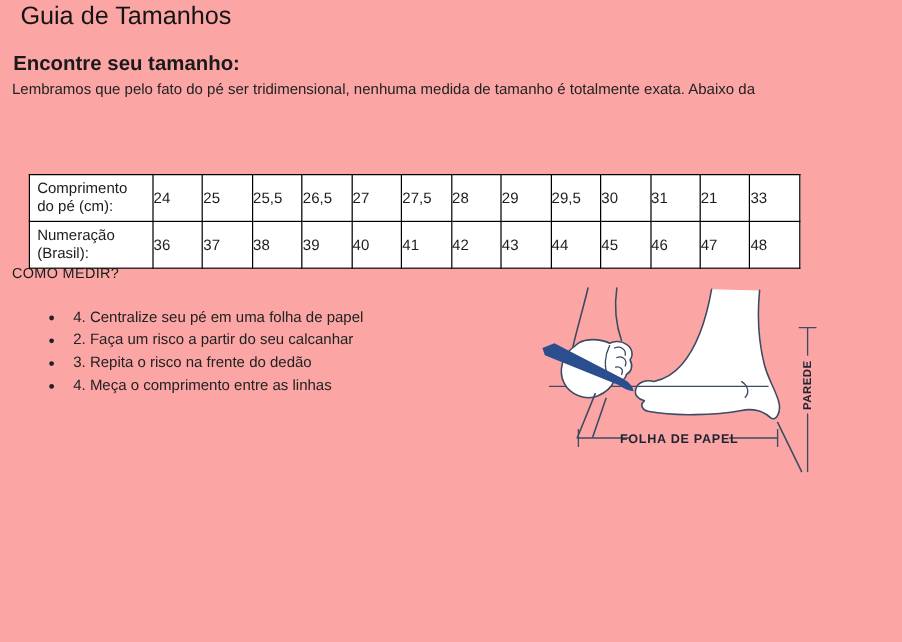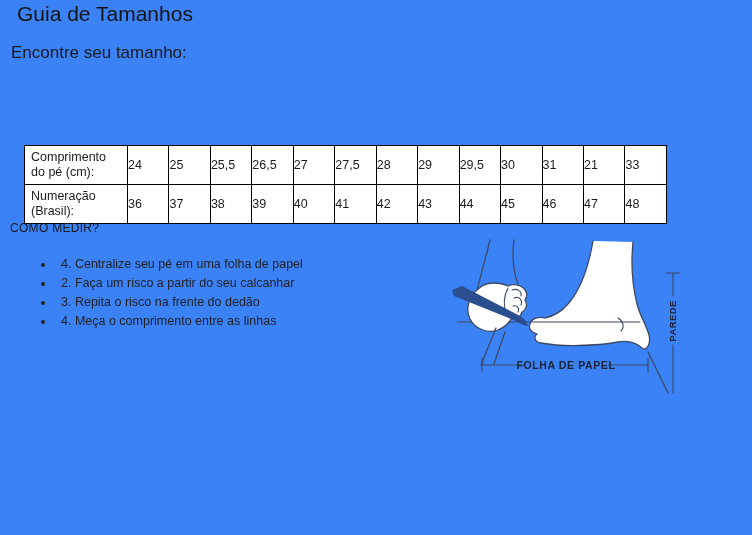--- a/index.html
+++ b/index.html
@@ -1,38 +1,38 @@
 <!DOCTYPE html>
 <html><head>
 <meta charset="utf-8">
 <style>
   html, body { margin: 0; padding: 0; background: #fff; }
   .page {
     position: relative;
     width: 752px;
     height: 535px;
-    background: #3b82f6;
+    background: #fca5a5;
     font-family: "Liberation Sans", sans-serif;
     color: #1f1f1f;
     overflow: hidden;
   }
   .page-title {
     position: absolute;
     left: 17px;
     top: 2px;
     font-size: 21px;
     font-weight: 500;
     color: #141414;
   }
   .intro-heading {
     position: absolute;
     left: 11px;
     top: 43px;
     font-size: 17px;
-    font-weight: 400;
+    font-weight: 700;
     color: #1a1a1a;
   }
   .intro-body {
     position: absolute;
     left: 10px;
     top: 66px;
     width: 720px;
     font-size: 12.5px;
     line-height: 17.5px;
     color: #222;
@@ -102,20 +102,21 @@
 </head>
 <body>
 
 <div class="page">
 
   <div class="page-title">Guia de Tamanhos</div>
 
   <div class="intro-heading">Encontre seu tamanho:</div>
 
   <div class="intro-body">
+    <div>Lembramos que pelo fato do pé ser tridimensional, nenhuma medida de tamanho é totalmente exata. Abaixo da</div>
   </div>
 
   <table class="size-table">
     <tbody>
         <tr>
       <td class="label-cell">Comprimento do pé (cm):</td>
       <td>24</td>
       <td>25</td>
       <td>25,5</td>
       <td>26,5</td>

